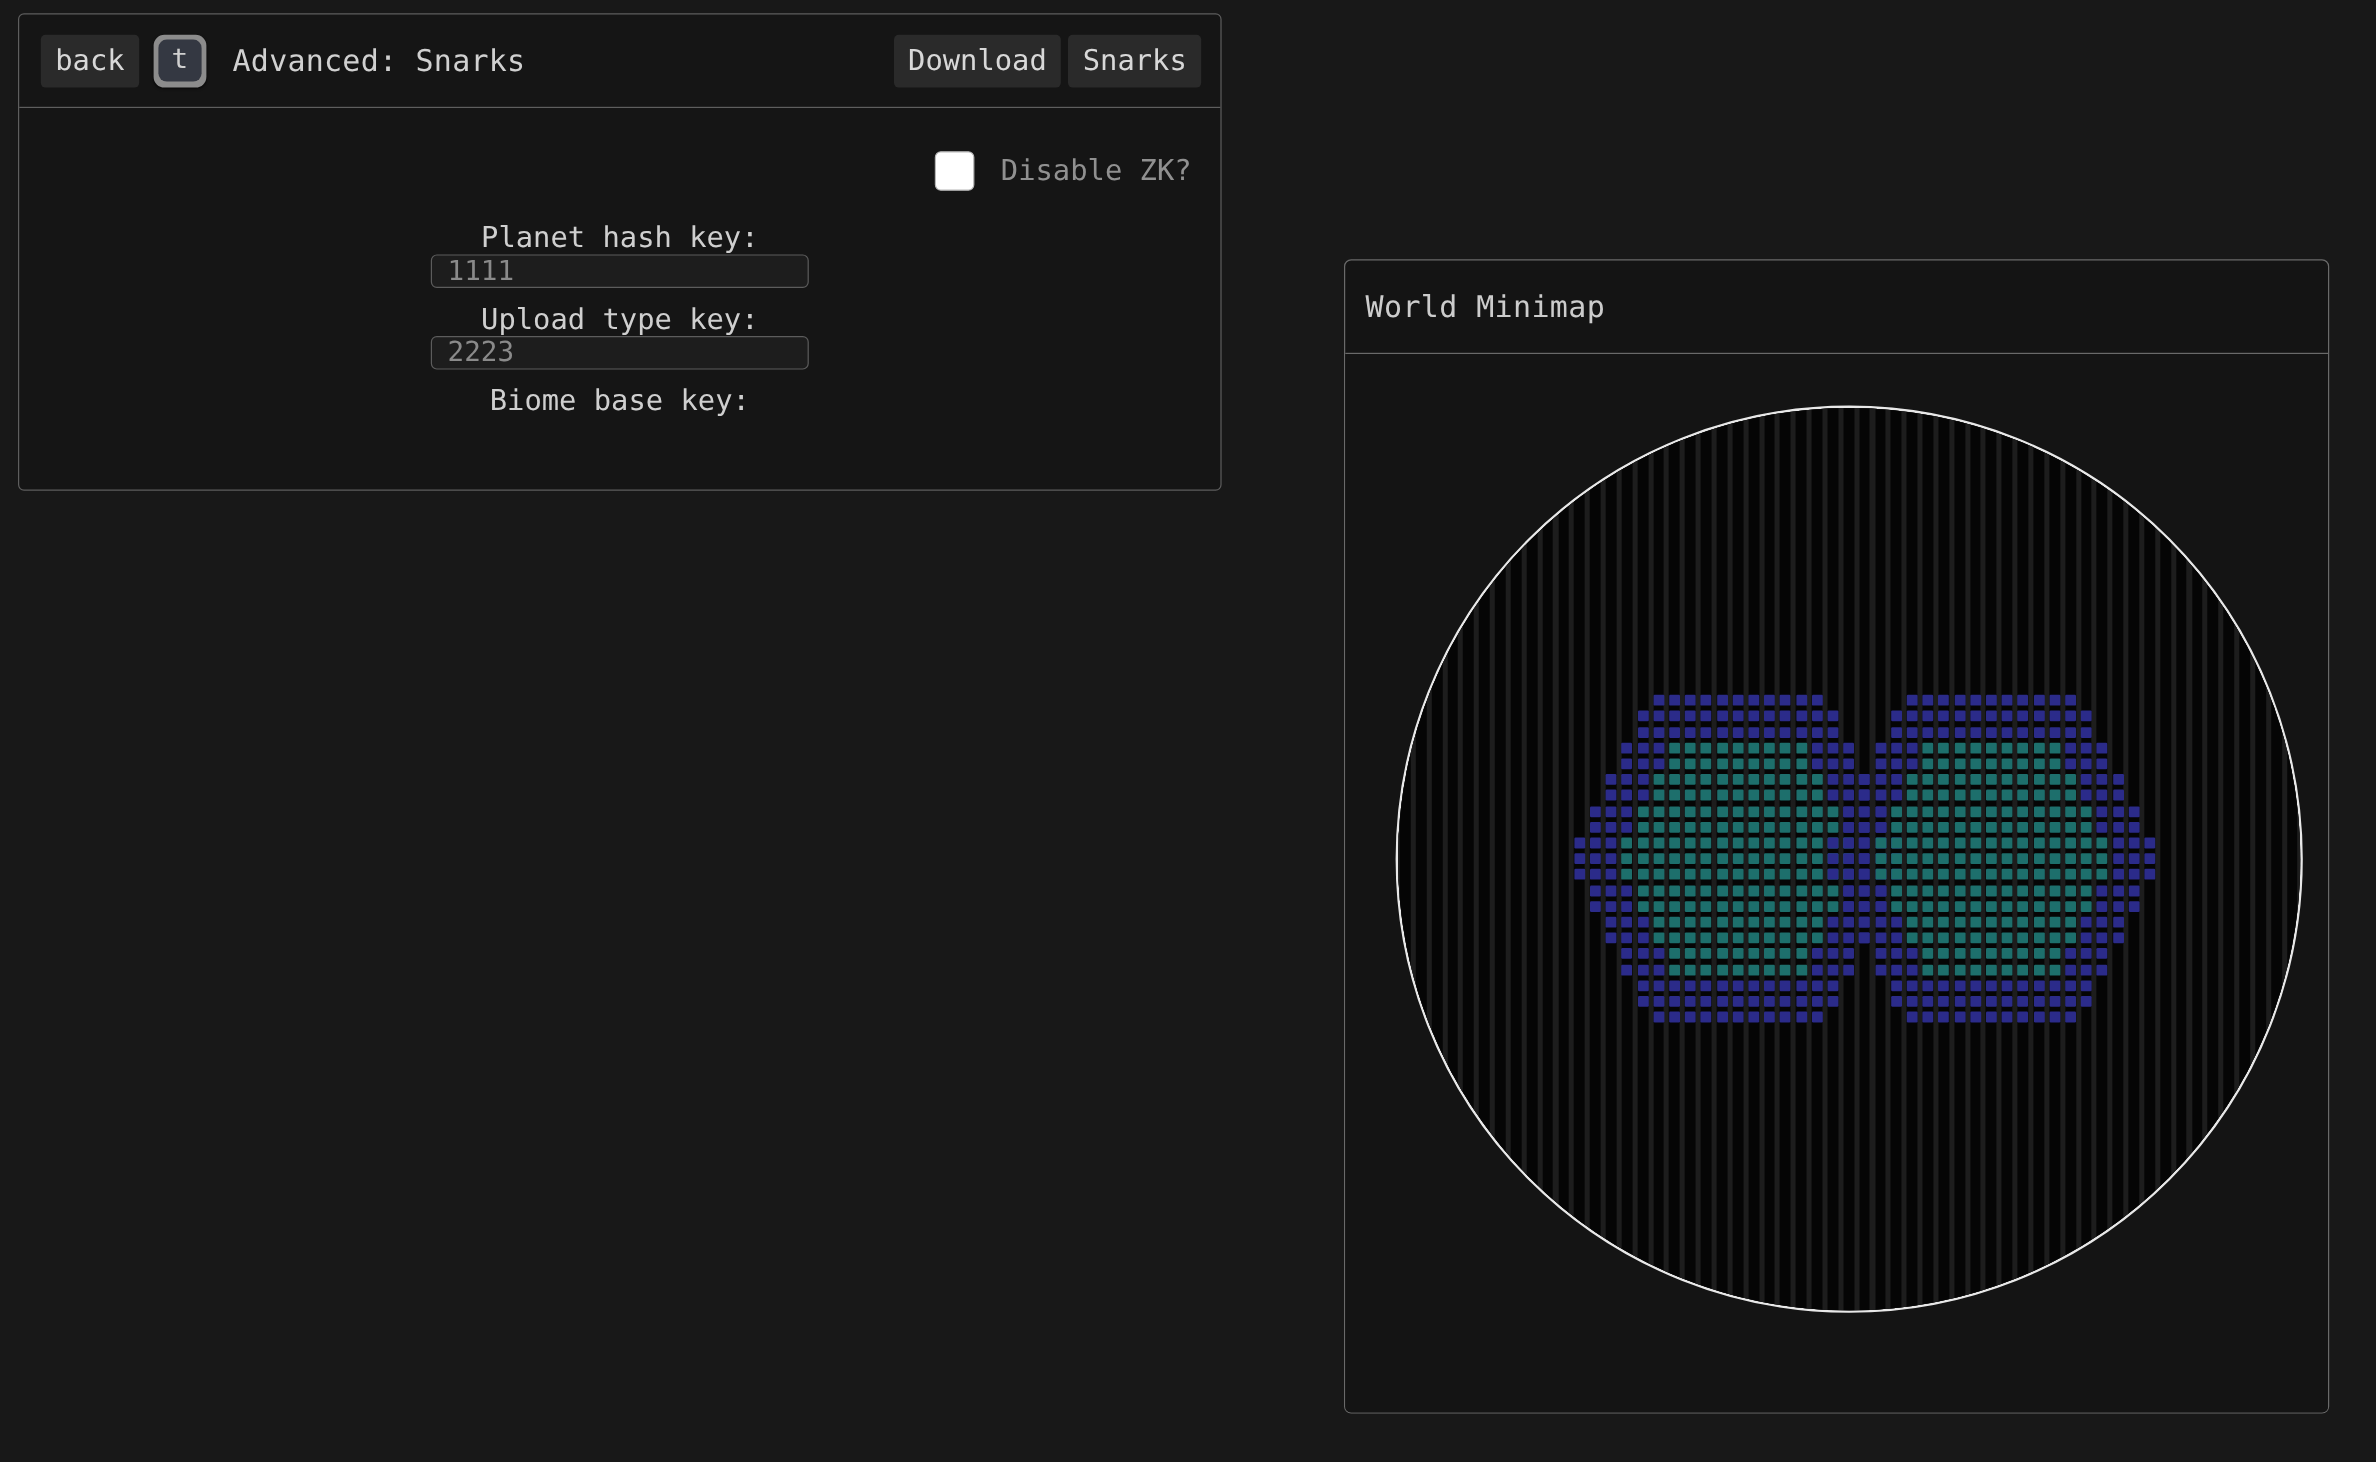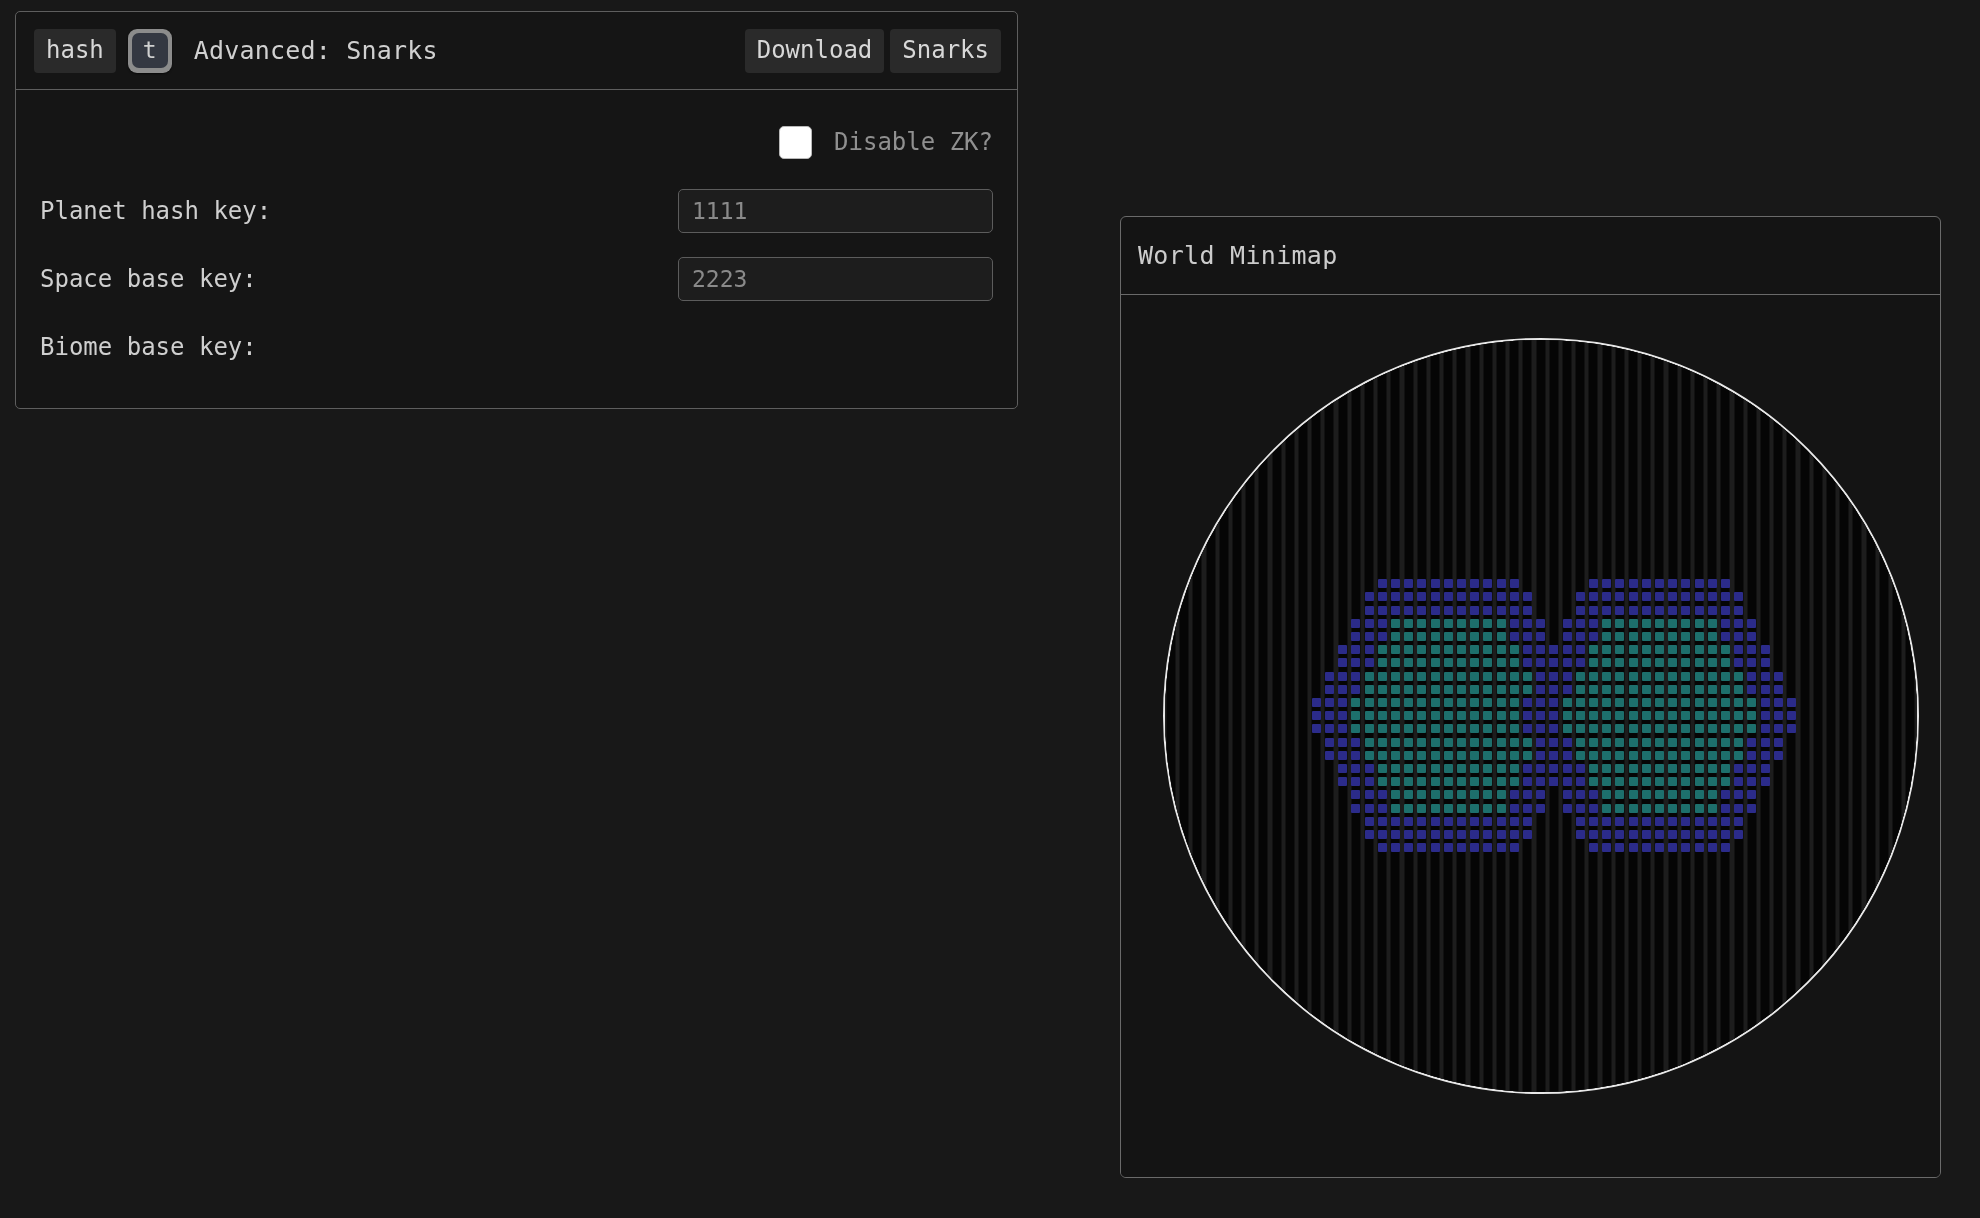--- a/index.html
+++ b/index.html
@@ -140,21 +140,21 @@
     outline: none;
   }
   .text-input::placeholder { color: #8a8a8a; }
   .text-input.focused {
     background: #232323;
     border-color: #9a9a9a;
     color: #e4e4e4;
   }
 
   
-  .row + .row { margin-top: 14px; }
+  .row + .row { margin-top: 14px; flex-direction: column; }
 
   
   .minimap-panel {
     position: absolute;
     left: 1120px;
     top: 216px;
     width: 821px;
     height: 962px;
     border: 1px solid #6a6a6a;
     border-radius: 6px;
@@ -226,21 +226,21 @@
   }
 </style>
 </head>
 <body>
 
 <div id="root">
 
   <div class="settings-panel">
 
     <div class="panel-header">
-      <button class="btn">hash</button>
+      <button class="btn">back</button>
 
       <div class="keycap">
         <div class="keycap-inner">t</div>
       </div>
 
       <div class="panel-title">Advanced: Snarks</div>
 
       <div class="header-spacer"></div>
 
       <div class="header-actions">
@@ -256,21 +256,21 @@
         <span class="checkbox-label">Disable ZK?</span>
       </div>
 
       <div class="row">
         <span class="field-label">Planet hash key:</span>
         <span class="field-spacer"></span>
         <input class="text-input" type="text" placeholder="1111" style="">
       </div>
 
       <div class="row">
-        <span class="field-label">Space base key:</span>
+        <span class="field-label">Upload type key:</span>
         <span class="field-spacer"></span>
         <input class="text-input" type="text" placeholder="2223" style="">
       </div>
 
       <div class="row">
         <span class="field-label">Biome base key:</span>
         <span class="field-spacer"></span>
       </div>
 
     </div>

